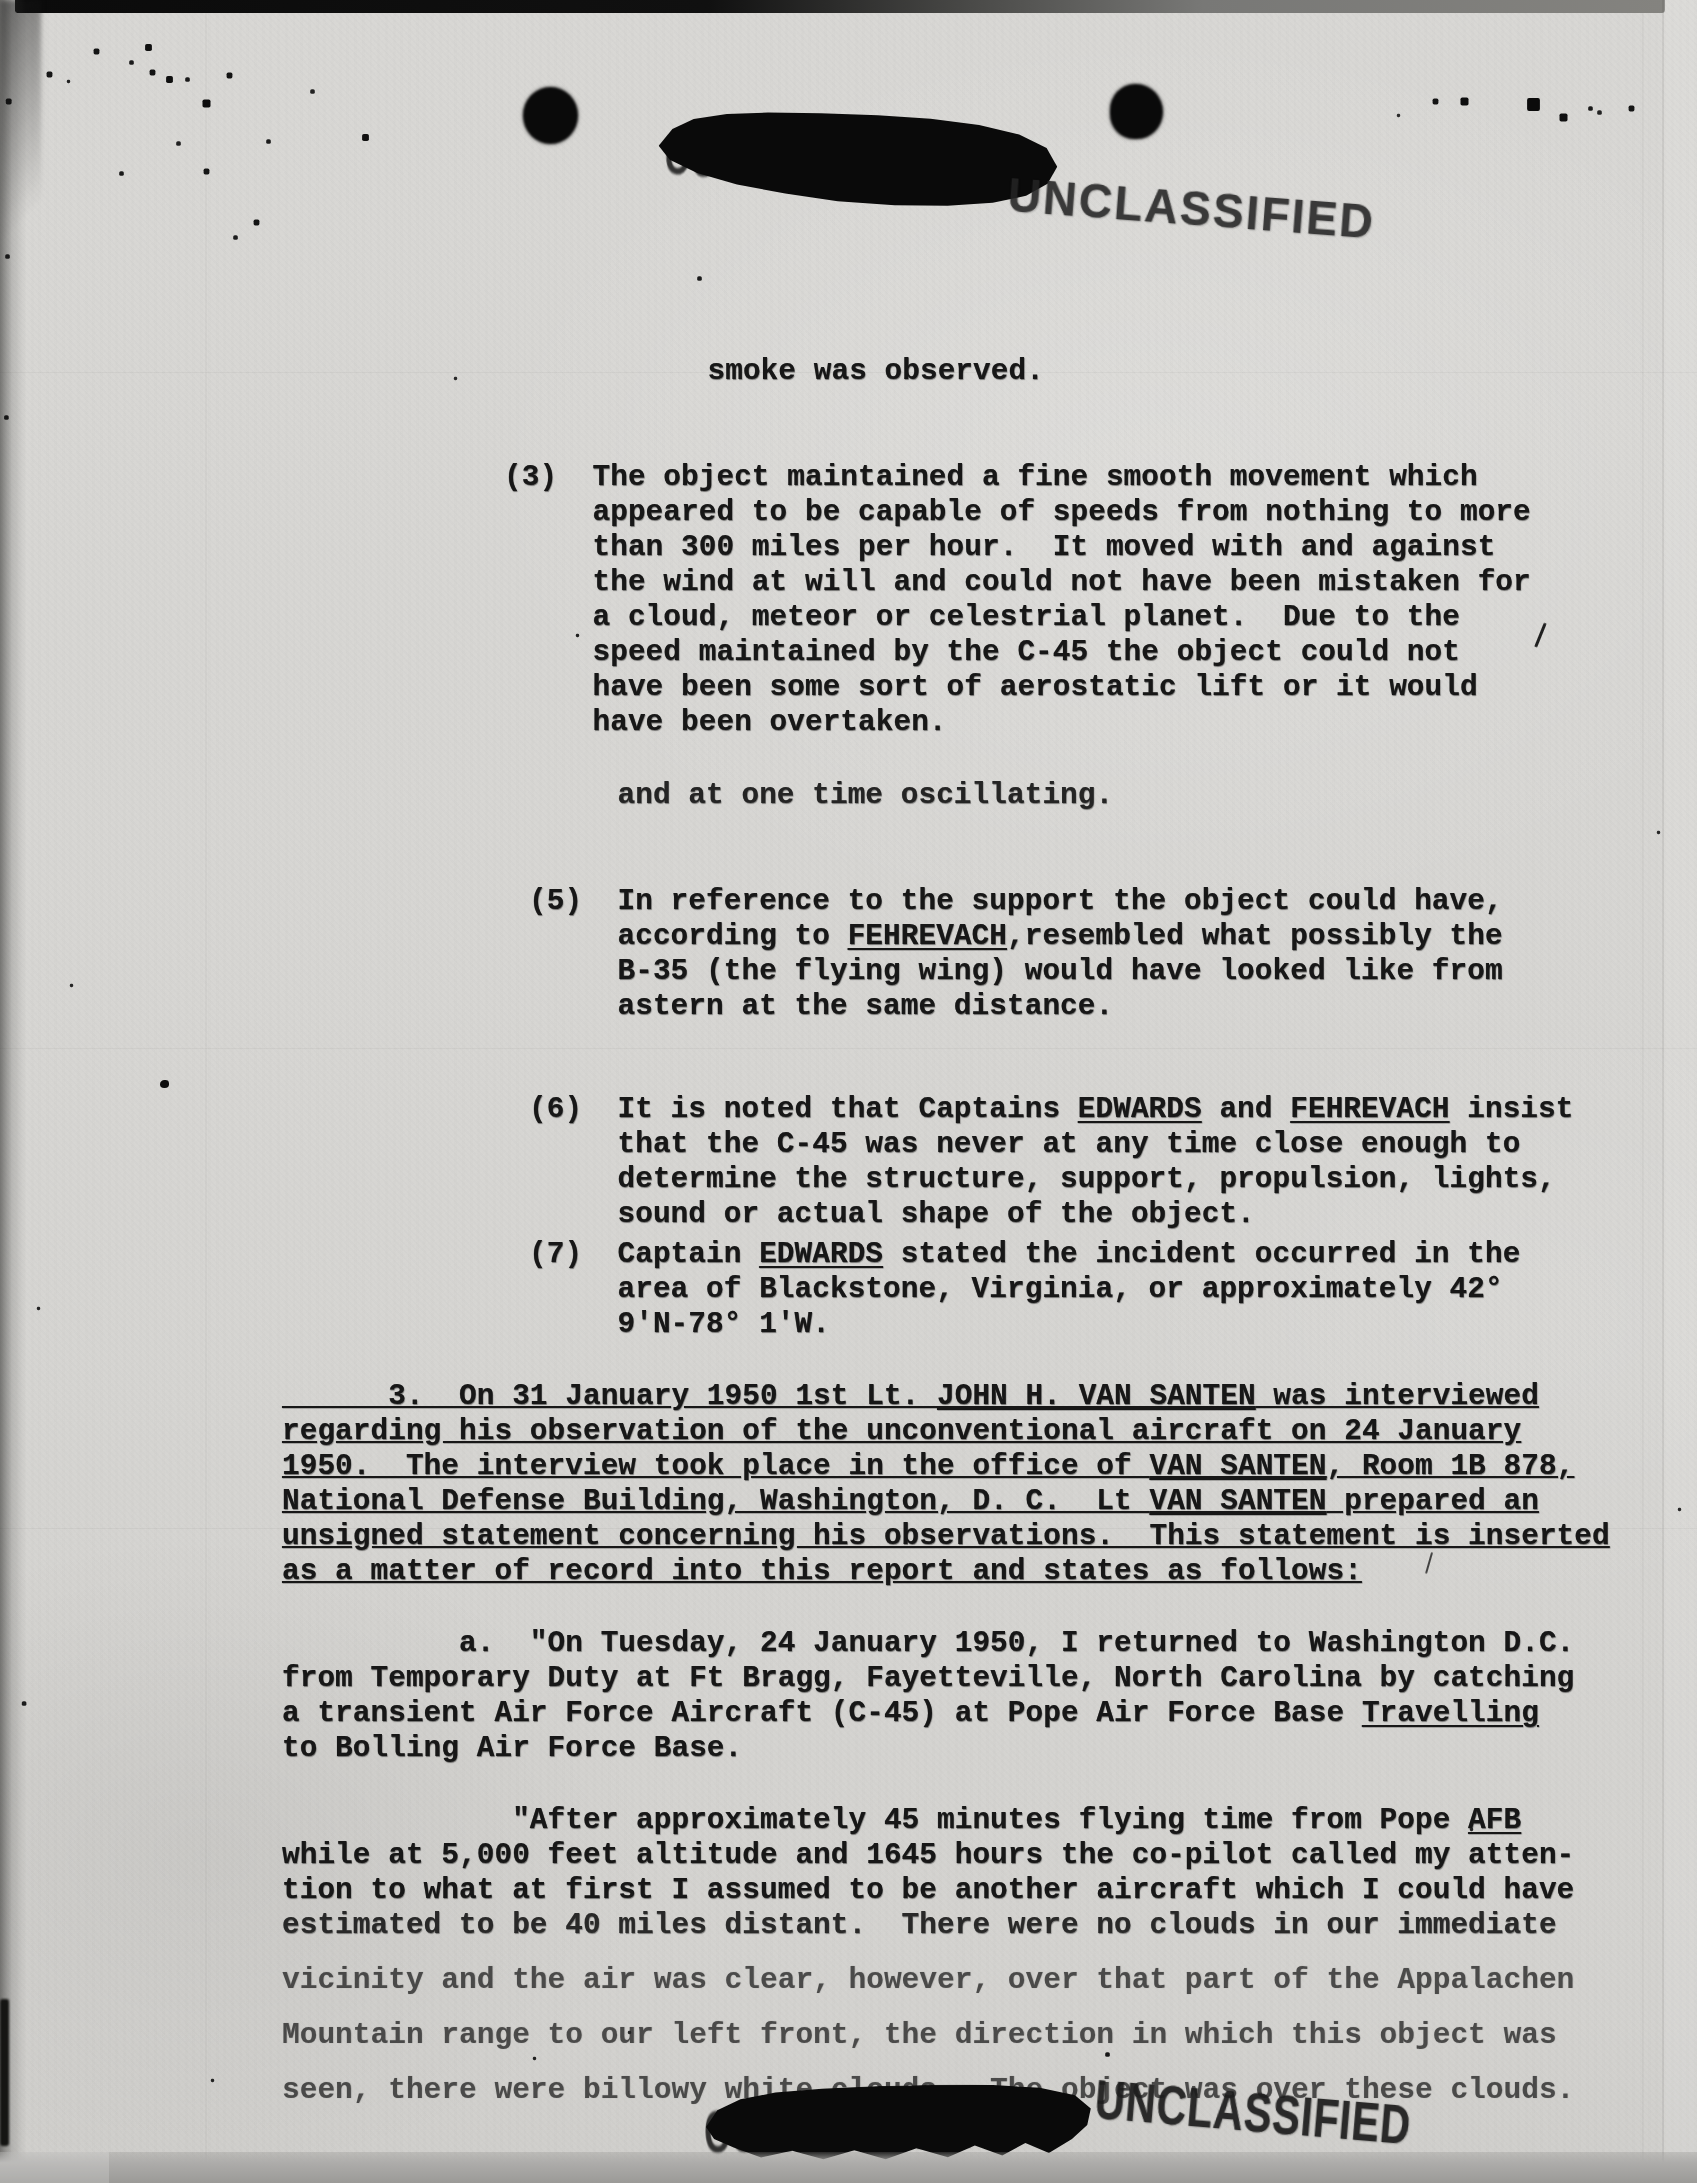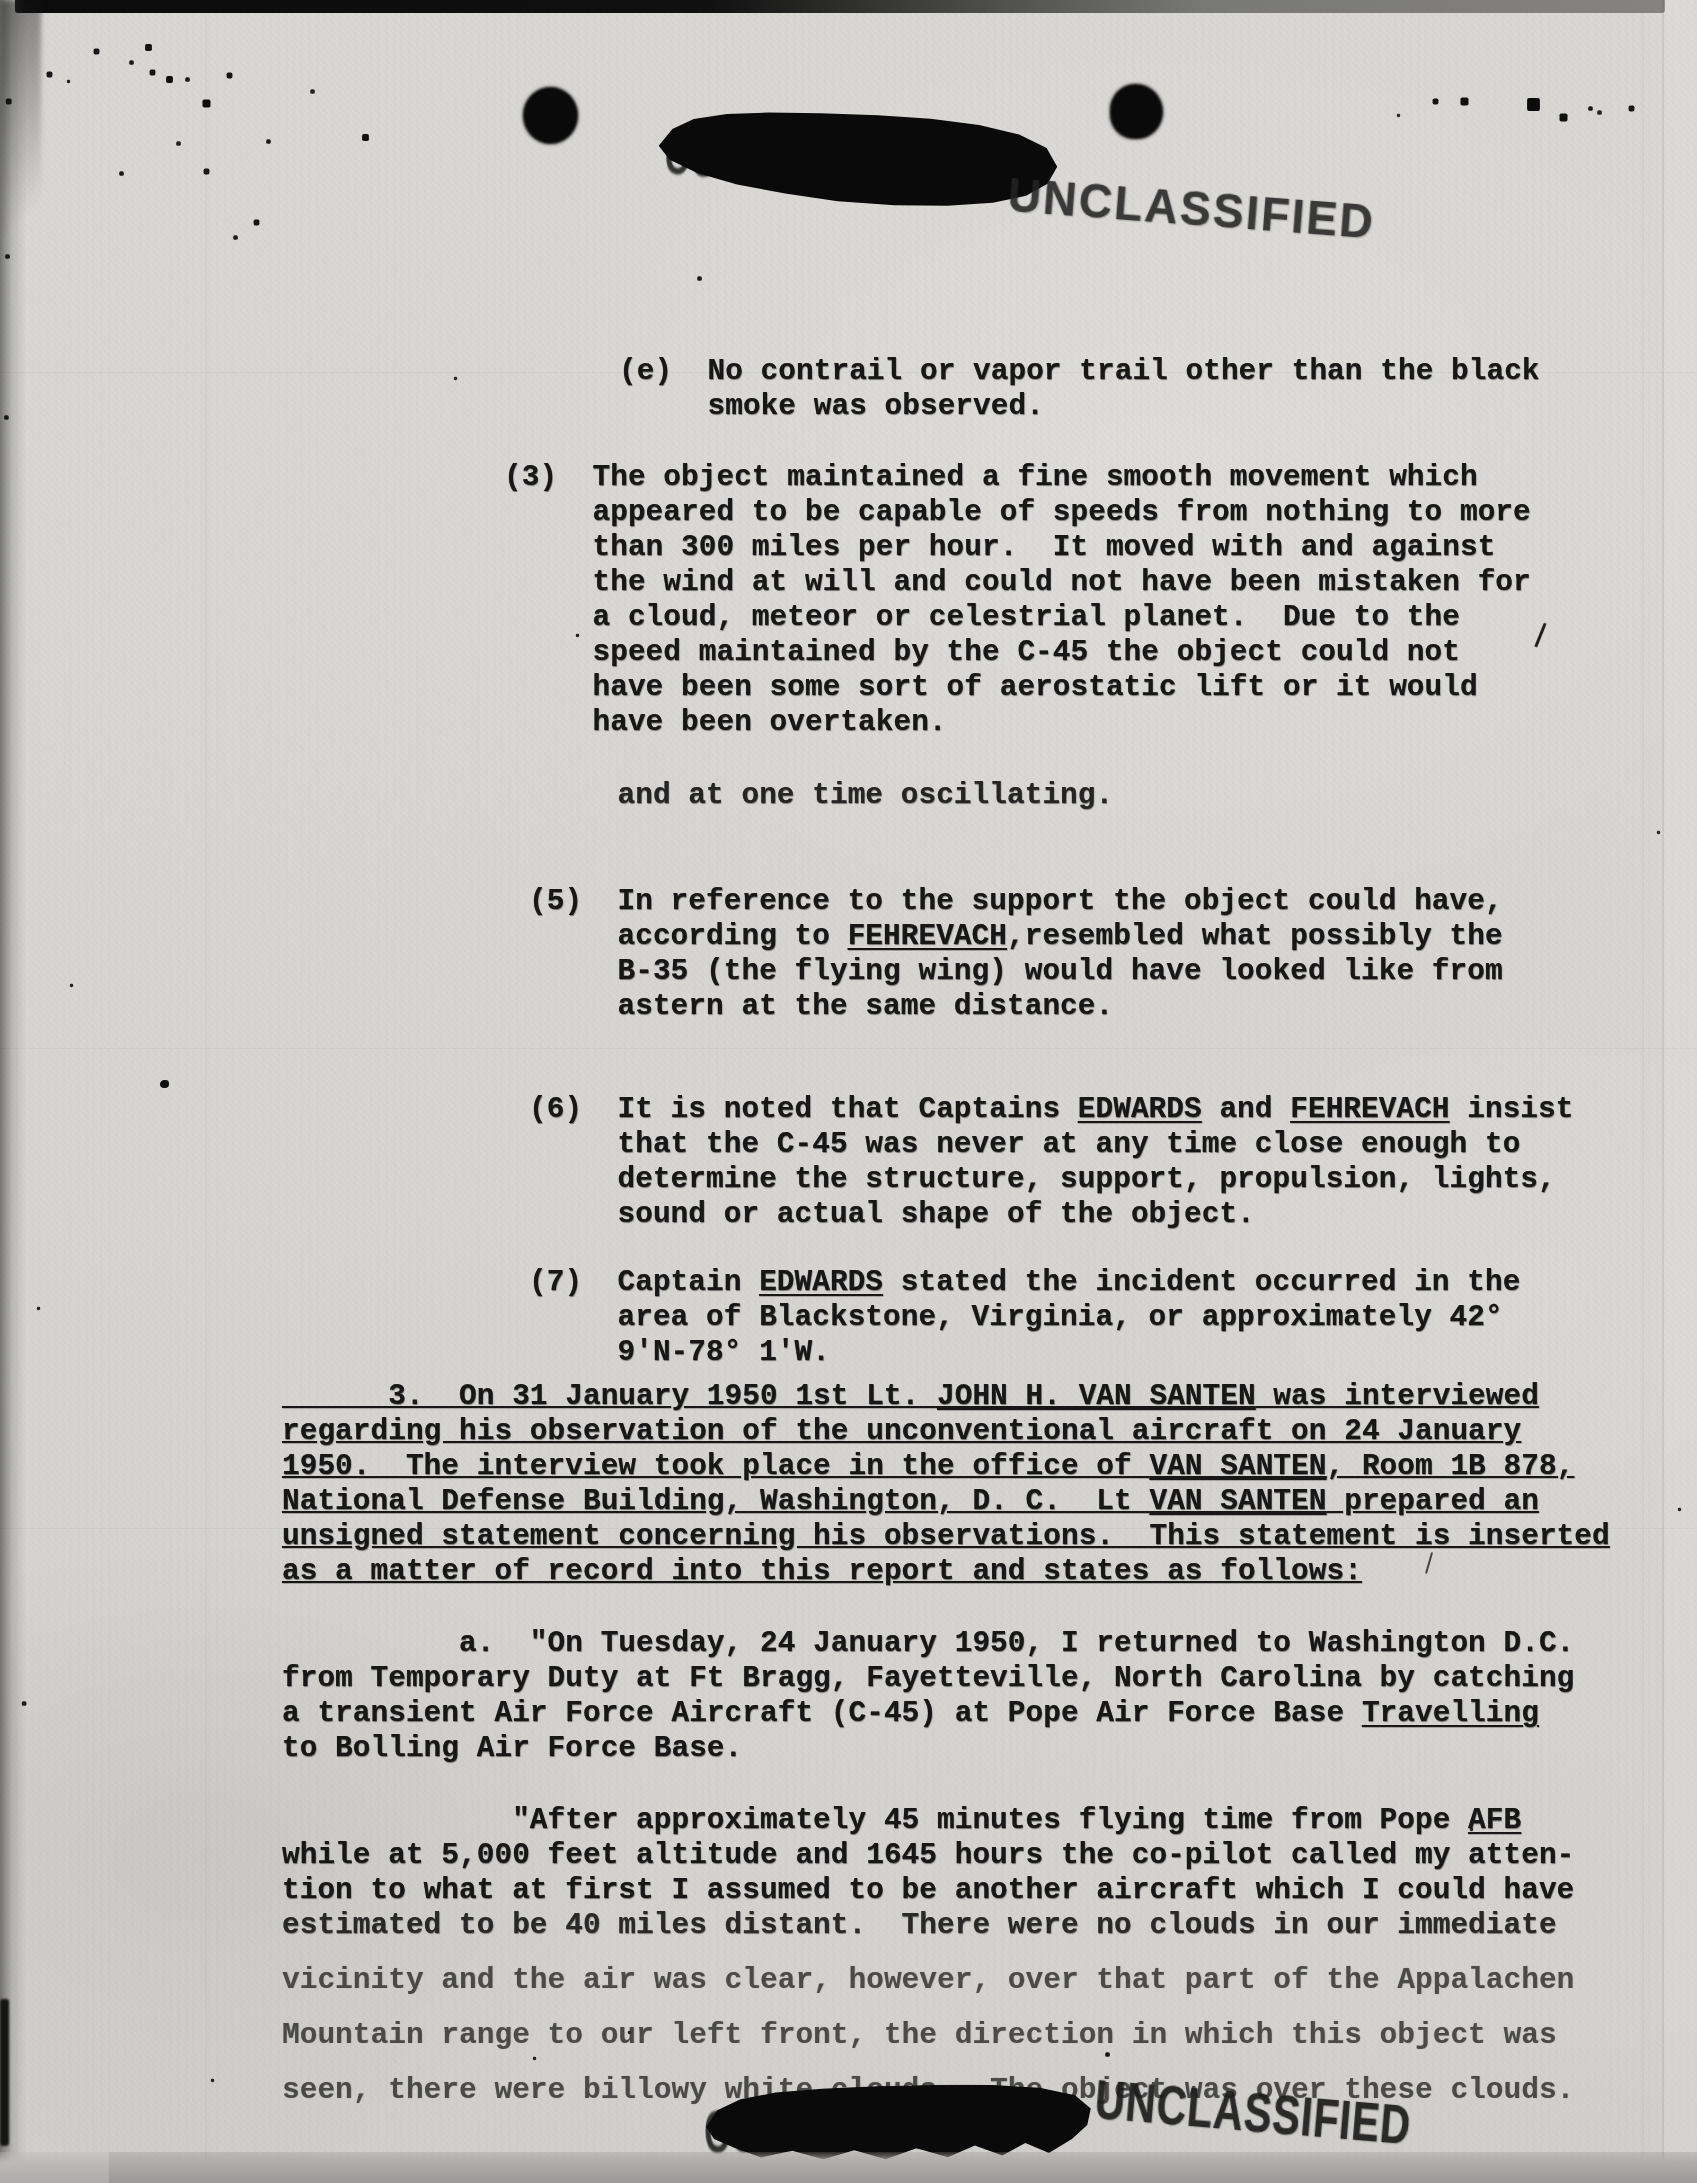--- a/index.html
+++ b/index.html
@@ -69,21 +69,21 @@
   .typed{position:absolute;inset:0;filter:blur(0.3px);color:#171717;}
   .tblock{position:absolute;white-space:pre;}
   .tline{height:35px;line-height:35px;font-size:29.5px;font-weight:700;
     text-shadow:0.5px 0.5px 0.9px rgba(15,15,15,0.5), -0.2px 0 0.5px rgba(15,15,15,0.35);}
   .u{text-decoration:underline;text-decoration-thickness:2.1px;text-underline-offset:4.1px;}
   .item-e{left:619px;top:354px;}
   .item-3{left:504px;top:460px;}
   .item-4{left:529px;top:778px;}
   .item-5{left:529px;top:884px;}
   .item-6{left:529px;top:1092px;}
-  .item-7{left:529px;top:1237px;margin-top:28px;}
+  .item-7{left:529px;top:1237px;}
   .para-3{left:282px;top:1379px;text-decoration:underline;}
   .para-a{left:282px;top:1626px;}
   .para-after{left:282px;top:1803px;}
   .item-4 .tline{opacity:.93;}
   .para-after .tline:nth-child(n+5){opacity:.72;text-shadow:0.4px 0.4px 1.1px rgba(15,15,15,0.4);margin-top:20px;}
   .para-after .tline:nth-child(4){opacity:.9;}
 
   
   .speck{position:absolute;left:0;top:0;width:1.2px;height:1.2px;border-radius:50%;background:transparent;
     box-shadow:
@@ -129,21 +129,21 @@
   <div class="punch h1"></div>
   <div class="punch h2"></div>
 
   <div class="redaction redaction-top">
     <div class="word">CONFIDENTIAL</div>
     <div class="blob"></div>
   </div>
   <div class="stamp top">UNCLASSIFIED</div>
 
   <div class="typed" id="typed-blocks">
-      <div class="tblock item-e"><div class="tline"><span>(e)  No contrail or vapor trail other than the black</span></div><div class="tline"><span>     smoke was observed.</span></div></div>
+      <div class="tblock item-e"><div class="tline"><span>     smoke was observed.</span></div></div>
       <div class="tblock item-3"><div class="tline"><span>(3)  The object maintained a fine smooth movement which</span></div><div class="tline"><span>     appeared to be capable of speeds from nothing to more</span></div><div class="tline"><span>     than 300 miles per hour.  It moved with and against</span></div><div class="tline"><span>     the wind at will and could not have been mistaken for</span></div><div class="tline"><span>     a cloud, meteor or celestrial planet.  Due to the</span></div><div class="tline"><span>     speed maintained by the C-45 the object could not</span></div><div class="tline"><span>     have been some sort of aerostatic lift or it would</span></div><div class="tline"><span>     have been overtaken.</span></div></div>
       <div class="tblock item-4"><div class="tline"><span>     and at one time oscillating.</span></div></div>
       <div class="tblock item-5"><div class="tline"><span>(5)  In reference to the support the object could have,</span></div><div class="tline"><span>     according to </span><span class="u">FEHREVACH</span><span>,resembled what possibly the</span></div><div class="tline"><span>     B-35 (the flying wing) would have looked like from</span></div><div class="tline"><span>     astern at the same distance.</span></div></div>
       <div class="tblock item-6"><div class="tline"><span>(6)  It is noted that Captains </span><span class="u">EDWARDS</span><span> and </span><span class="u">FEHREVACH</span><span> insist</span></div><div class="tline"><span>     that the C-45 was never at any time close enough to</span></div><div class="tline"><span>     determine the structure, support, propulsion, lights,</span></div><div class="tline"><span>     sound or actual shape of the object.</span></div></div>
       <div class="tblock item-7"><div class="tline"><span>(7)  Captain </span><span class="u">EDWARDS</span><span> stated the incident occurred in the</span></div><div class="tline"><span>     area of Blackstone, Virginia, or approximately 42°</span></div><div class="tline"><span>     9'N-78° 1'W.</span></div></div>
       <div class="tblock para-3"><div class="tline"><span>      3.  On 31 January 1950 1st Lt. </span><span class="u">JOHN H. VAN SANTEN</span><span> was interviewed</span></div><div class="tline"><span>regarding his observation of the unconventional aircraft on 24 January</span></div><div class="tline"><span>1950.  The interview took place in the office of </span><span class="u">VAN SANTEN</span><span>, Room 1B 878,</span></div><div class="tline"><span>National Defense Building, Washington, D. C.  Lt </span><span class="u">VAN SANTEN</span><span> prepared an</span></div><div class="tline"><span>unsigned statement concerning his observations.  This statement is inserted</span></div><div class="tline"><span>as a matter of record into this report and states as follows:</span></div></div>
       <div class="tblock para-a"><div class="tline"><span>          a.  "On Tuesday, 24 January 1950, I returned to Washington D.C.</span></div><div class="tline"><span>from Temporary Duty at Ft Bragg, Fayetteville, North Carolina by catching</span></div><div class="tline"><span>a transient Air Force Aircraft (C-45) at Pope Air Force Base </span><span class="u">Travelling</span></div><div class="tline"><span>to Bolling Air Force Base.</span></div></div>
       <div class="tblock para-after"><div class="tline"><span>             "After approximately 45 minutes flying time from Pope </span><span class="u">AFB</span></div><div class="tline"><span>while at 5,000 feet altitude and 1645 hours the co-pilot called my atten-</span></div><div class="tline"><span>tion to what at first I assumed to be another aircraft which I could have</span></div><div class="tline"><span>estimated to be 40 miles distant.  There were no clouds in our immediate</span></div><div class="tline"><span>vicinity and the air was clear, however, over that part of the Appalachen</span></div><div class="tline"><span>Mountain range to our left front, the direction in which this object was</span></div><div class="tline"><span>seen, there were billowy white clouds.  The object was over these clouds.</span></div></div>
     </div>
 

